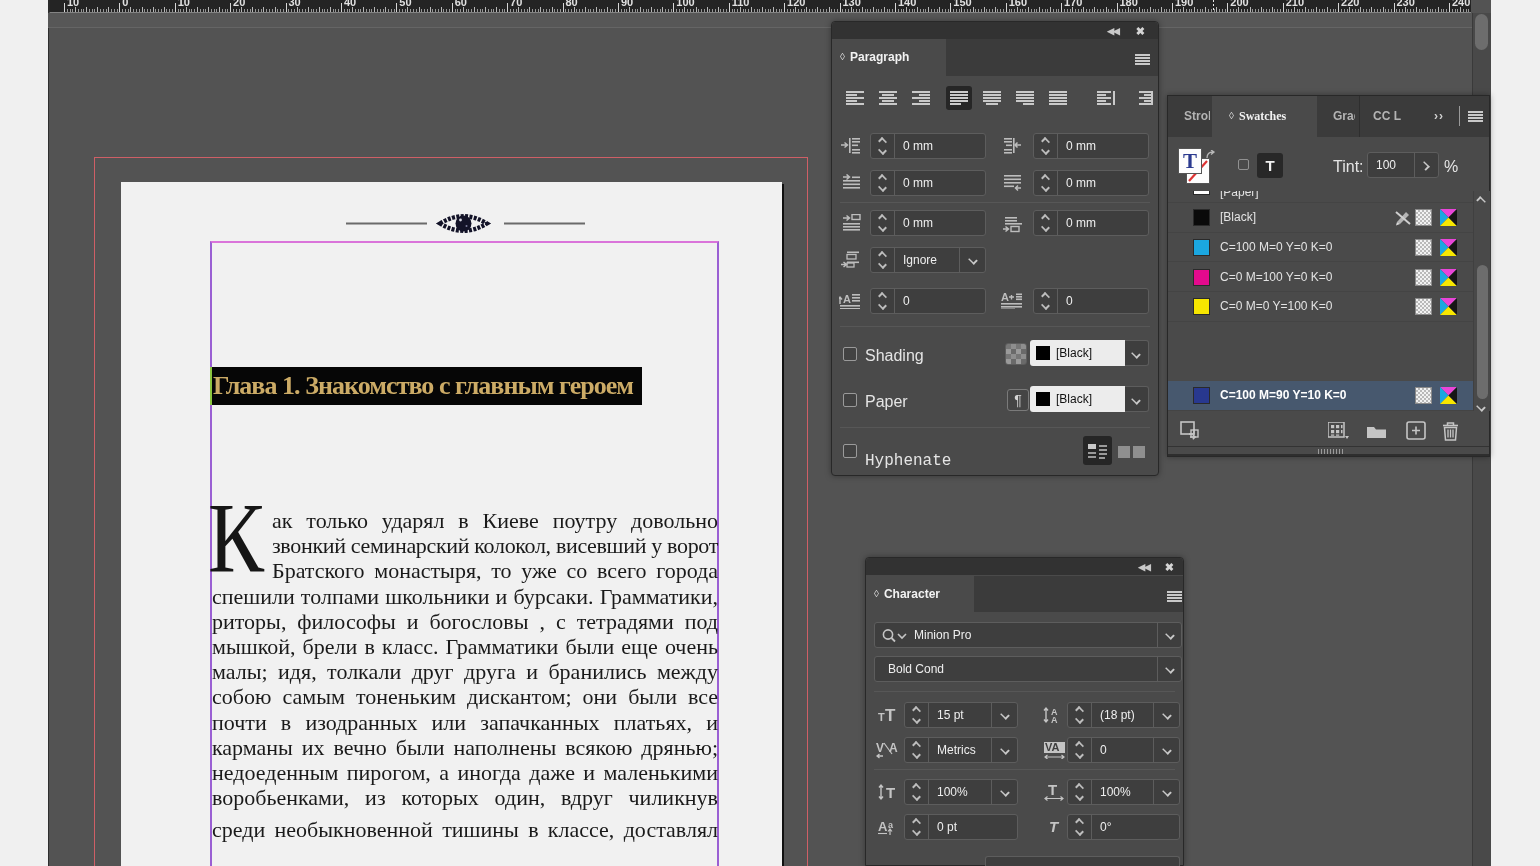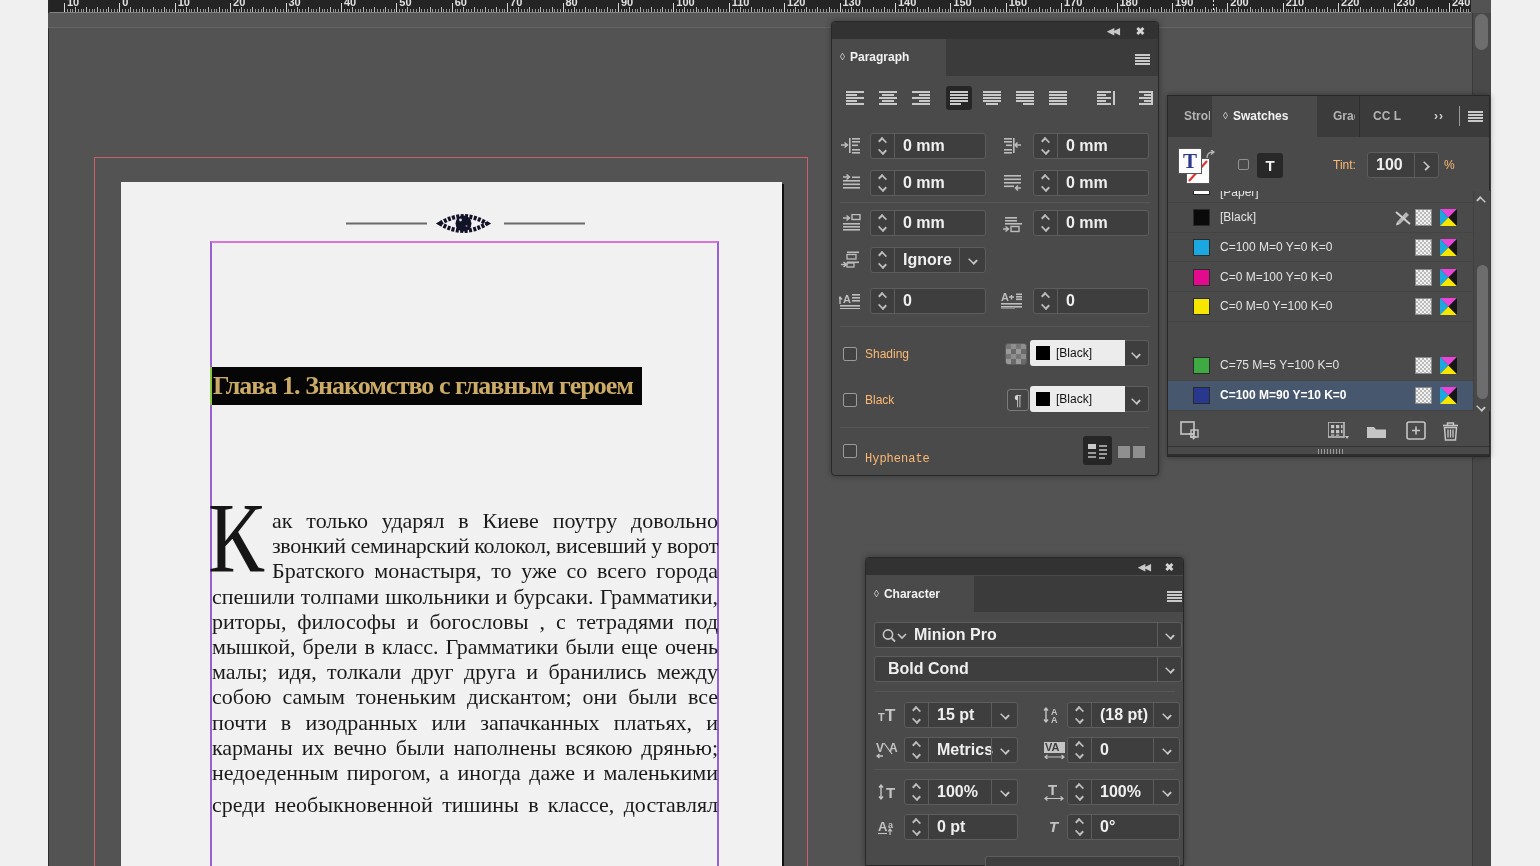--- a/index.html
+++ b/index.html
@@ -46,44 +46,44 @@
   .ptabs { position:absolute; left:0; top:17px; right:0; height:37px; background:#3b3b3b; }
   .ptab { position:absolute; top:0; height:37px; background:#4a4a4a; color:#f2f2f2; font-weight:bold;
      font-size:12px; line-height:37px; padding:0 10px 0 8px; }
   .diam { font-size:10px; color:#d8d8d8; font-weight:normal; padding-right:5px; position:relative; top:-1px; }
   .collapse { position:absolute; color:#c8c8c8; font-size:9px; letter-spacing:-1px; font-weight:bold; }
   .closex { position:absolute; color:#d5d5d5; font-weight:bold; font-size:11px; }
   .burger { position:absolute; width:15px; height:11px;
      background:linear-gradient(#c9c9c9 0 2px,transparent 2px 3px,#c9c9c9 3px 5px,transparent 5px 6px,#c9c9c9 6px 8px,transparent 8px 9px,#c9c9c9 9px 11px); }
   .stabbar { position:absolute; left:0; top:0; right:0; height:41px; background:#3b3b3b; }
   .stab { position:absolute; top:0; height:41px; line-height:41px; color:#b4b4b4; font-size:12px; font-weight:bold; overflow:hidden; white-space:nowrap; }
-  .stabactive { position:absolute; top:0; height:41px; line-height:41px; background:#4a4a4a; color:#f2f2f2; font-size:12px; font-weight:bold; padding-left:11px; }
+  .stabactive { position:absolute; top:0; height:41px; line-height:41px; background:#4a4a4a; color:#f2f2f2; font-size:12px; font-weight:bold; padding-left:17px;font-family:Liberation Serif, serif; }
   .tabdiv { position:absolute; top:0; width:1px; height:41px; background:#2e2e2e; }
   .slist { position:absolute; left:0; top:0; width:305px; height:315px; }
   .srow { position:absolute; left:0; width:305px; border-bottom:1px solid #444444; }
   .srow .sw { position:absolute; left:25px; top:6px; width:17px; height:17px; border:1px solid #2a2a2a; }
   .srow .sname { position:absolute; left:52px; top:0; height:29px; line-height:29px; color:#e3e3e3; font-size:12px; }
   .selrow { background:#47586e; }
   .sscroll { position:absolute; left:305px; top:95px; width:17px; height:220px; background:#494949; border-left:1px solid #404040; }
   .sthumb { position:absolute; left:3px; top:74px; width:11px; height:134px; background:#6d6d6d; border-radius:6px; }
   .alignbtn { position:absolute; top:64px; width:26px; height:24px; border-radius:3px;
      display:flex; align-items:center; justify-content:center; }
   .alignbtn.sel { background:#262626; }
   .field { position:absolute; background:#3e3e3e; border:1px solid #5d5d5d; border-radius:3px; }
   .field .spin { position:absolute; left:0; top:0; width:24px; height:100%; border-right:1px solid #5d5d5d; }
-  .field .val { position:absolute; left:32px; top:0; height:100%; color:#efefef; font-size:16px;
-     display:flex; align-items:center; white-space:nowrap;font-weight:bold; }
+  .field .val { position:absolute; left:32px; top:0; height:100%; color:#efefef; font-size:12px;
+     display:flex; align-items:center; white-space:nowrap; }
   .chevup, .chevdn { position:absolute; left:8px; width:7px; height:7px; }
   .chevup { top:4px; border-left:2px solid #bdbdbd; border-top:2px solid #bdbdbd; transform:rotate(45deg) scaleY(0.8); }
   .chevdn { bottom:4px; border-right:2px solid #bdbdbd; border-bottom:2px solid #bdbdbd; transform:rotate(45deg) scaleY(0.8); }
   .ddchev { position:absolute; width:8px; height:8px; border-right:2px solid #c9c9c9; border-bottom:2px solid #c9c9c9;
      transform:rotate(45deg) scaleY(0.7); }
   .ddsec { position:absolute; right:0; top:0; height:100%; border-left:1px solid #5d5d5d; }
   .icon { position:absolute; }
-  .plabel { position:absolute; color:#fdba74; font-size:12px; }
+  .plabel { position:absolute; color:#e5e5e5; font-size:16px; }
   .checkbox { position:absolute; width:14px; height:14px; border:1px solid #9a9a9a; border-radius:2px; background:#424242; }
   .sep { position:absolute; left:8px; right:8px; height:1px; background:#3a3a3a; border-bottom:1px solid #575757; }
   .blackcombo { position:absolute; height:26px; background:#ececec; border-radius:3px 0 0 3px; }
   .blackcombo .sw { position:absolute; left:6px; top:6px; width:14px; height:14px; background:#000; }
   .blackcombo .bt { position:absolute; left:26px; top:0; height:26px; line-height:26px; color:#111; font-size:12px; }
   .combochev { position:absolute; width:24px; height:26px; background:#3e3e3e; border:1px solid #5d5d5d; border-left:none; border-radius:0 3px 3px 0; }
 </style>
 </head>
 <body>
 <div id="stage">
@@ -147,20 +147,21 @@
     <div class="bl ind" id="L2" style="letter-spacing:-0.33px;word-spacing:0.00px;">звонкий семинарский колокол, висевший у ворот</div>
     <div class="bl ind" id="L3" style="word-spacing:4.24px;">Братского монастыря, то уже со всего города</div>
     <div class="bl" id="L4" style="word-spacing:0.60px;">спешили толпами школьники и бурсаки. Грамматики,</div>
     <div class="bl" id="L5" style="word-spacing:5.46px;">риторы, философы и богословы , с тетрадями под</div>
     <div class="bl" id="L6" style="word-spacing:1.62px;">мышкой, брели в класс. Грамматики были еще очень</div>
     <div class="bl" id="L7" style="word-spacing:4.96px;">малы; идя, толкали друг друга и бранились между</div>
     <div class="bl" id="L8" style="word-spacing:5.54px;">собою самым тоненьким дискантом; они были все</div>
     <div class="bl" id="L9" style="word-spacing:8.68px;">почти в изодранных или запачканных платьях, и</div>
     <div class="bl" id="L10" style="word-spacing:3.45px;">карманы их вечно были наполнены всякою дрянью;</div>
     <div class="bl" id="L12" style="word-spacing:2.92px;">недоеденным пирогом, а иногда даже и маленькими</div>
+    <div class="bl" id="L13" style="word-spacing:10.30px;">воробьенками, из которых один, вдруг чиликнув</div>
     <div class="bl" id="L14" style="word-spacing:3.82px;margin-top:7px;">среди необыкновенной тишины в классе, доставлял</div>
   </div>
 
   <div class="panel" id="pPara" style="left:831px; top:21px; width:328px; height:455px;">
     <div class="ptitle">
         <span class="collapse" style="right:39px;top:4px;">◀◀</span>
         <span class="closex" style="right:13px;top:3px;">✖</span>
       </div>
     <div class="ptabs"></div>
     <div class="ptab" style="left:0;top:17px;width:114px;"><span class="diam">◊</span>Paragraph</div>
@@ -393,21 +394,21 @@
     <div class="icon" style="left:173px;top:321px;width:22px;height:22px;border:1px solid #5d5d5d;border-radius:3px;background:
  conic-gradient(#8e8e8e 0 25%, #6a6a6a 0 50%, #9a9a9a 0 75%, #777 0) 0 0/10px 10px;"></div>
     <div class="blackcombo" style="left:198px;top:318px;width:95px;">
       <div class="sw"></div>
         <div class="bt">[Black]</div>
       </div>
     <div class="combochev" style="left:293px;top:318px;">
         <span class="ddchev" style="right:8px;top:9px;"></span>
       </div>
     <div class="checkbox" style="left:11px;top:371px;"></div>
-    <div class="plabel" style="left:33px;top:371px;">Black</div>
+    <div class="plabel" style="left:33px;top:371px;">Paper</div>
     <div class="icon" style="left:175px;top:367px;width:22px;height:22px;border:1px solid #7a7a7a;border-radius:3px;color:#d5d5d5;font-size:14px;text-align:center;line-height:20px;background:#454545;">¶</div>
     <div class="blackcombo" style="left:198px;top:364px;width:95px;">
       <div class="sw"></div>
         <div class="bt">[Black]</div>
       </div>
     <div class="combochev" style="left:293px;top:364px;">
         <span class="ddchev" style="right:8px;top:9px;"></span>
       </div>
     <div class="sep" style="top:405px;"></div>
     <div class="checkbox" style="left:11px;top:422px;"></div>
@@ -654,34 +655,20 @@
   <div class="icon" style="left:247px;top:6px;">
             <div style="width:17px;height:17px;background:repeating-conic-gradient(#b9b9b9 0 25%, #f2f2f2 0 50%) 0 0/4px 4px;border:1px solid #8a8a8a;"></div>
           </div>
   <div class="icon" style="left:272px;top:6px;"><svg width="17" height="17" viewBox="0 0 17 17">
               <polygon points="0,0 17,0 8.5,8.5" fill="#e845d8"></polygon>
               <polygon points="0,0 0,17 8.5,8.5" fill="#1ba7e0"></polygon>
               <polygon points="0,17 17,17 8.5,8.5" fill="#f7e600"></polygon>
               <polygon points="17,0 17,17 8.5,8.5" fill="#161616"></polygon>
             </svg></div>
 </div>
-        <div class="srow" style="top:255.4px;height:29.65px;">
-  <div class="sw" style="background:#3faa44;"></div>
-  <div class="sname" style="">C=75 M=5 Y=100 K=0</div>
-
-  <div class="icon" style="left:247px;top:6px;">
-            <div style="width:17px;height:17px;background:repeating-conic-gradient(#b9b9b9 0 25%, #f2f2f2 0 50%) 0 0/4px 4px;border:1px solid #8a8a8a;"></div>
-          </div>
-  <div class="icon" style="left:272px;top:6px;"><svg width="17" height="17" viewBox="0 0 17 17">
-              <polygon points="0,0 17,0 8.5,8.5" fill="#e845d8"></polygon>
-              <polygon points="0,0 0,17 8.5,8.5" fill="#1ba7e0"></polygon>
-              <polygon points="0,17 17,17 8.5,8.5" fill="#f7e600"></polygon>
-              <polygon points="17,0 17,17 8.5,8.5" fill="#161616"></polygon>
-            </svg></div>
-</div>
         <div class="srow selrow" style="top:285.1px;height:29.65px;">
   <div class="sw" style="background:#28388f;"></div>
   <div class="sname" style="font-weight:bold;color:#ffffff;">C=100 M=90 Y=10 K=0</div>
 
   <div class="icon" style="left:247px;top:6px;">
             <div style="width:17px;height:17px;background:repeating-conic-gradient(#b9b9b9 0 25%, #f2f2f2 0 50%) 0 0/4px 4px;border:1px solid #8a8a8a;"></div>
           </div>
   <div class="icon" style="left:272px;top:6px;"><svg width="17" height="17" viewBox="0 0 17 17">
               <polygon points="0,0 17,0 8.5,8.5" fill="#e845d8"></polygon>
               <polygon points="0,0 0,17 8.5,8.5" fill="#1ba7e0"></polygon>

